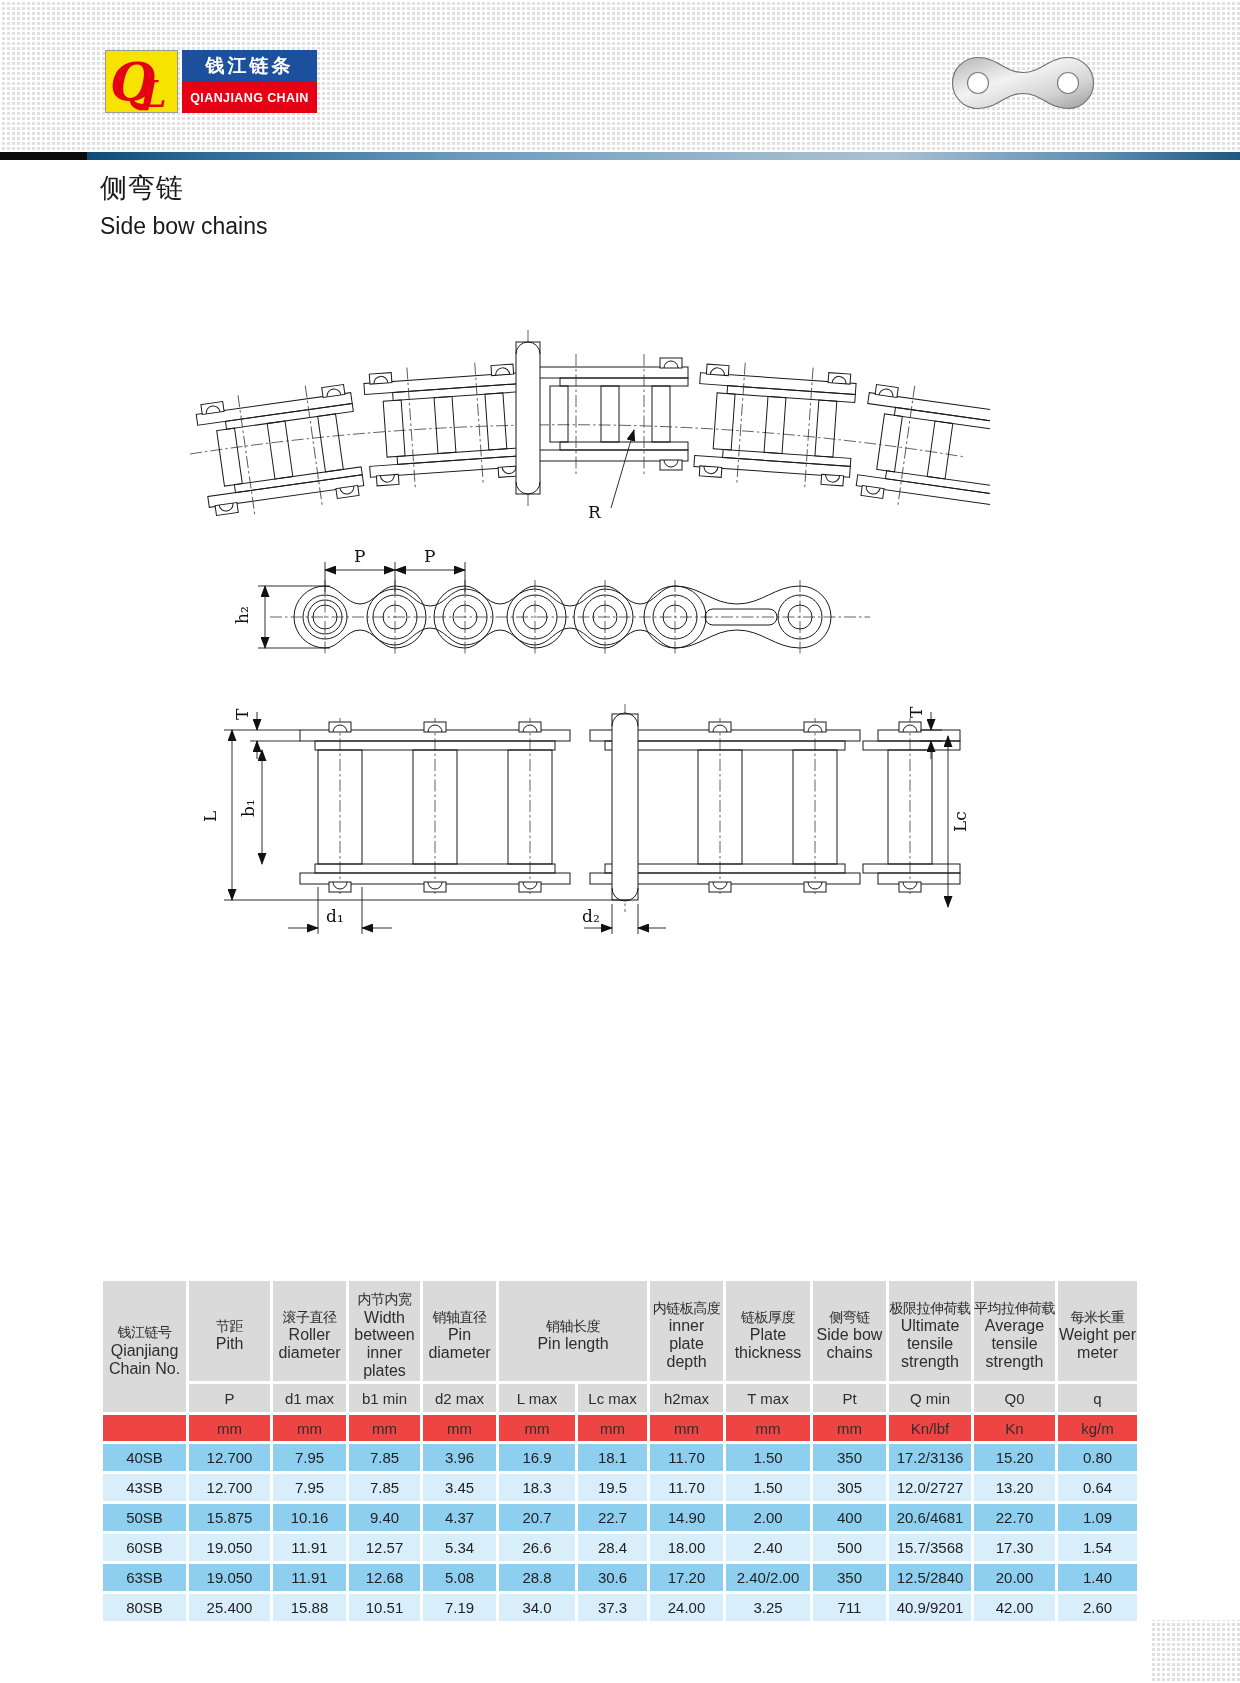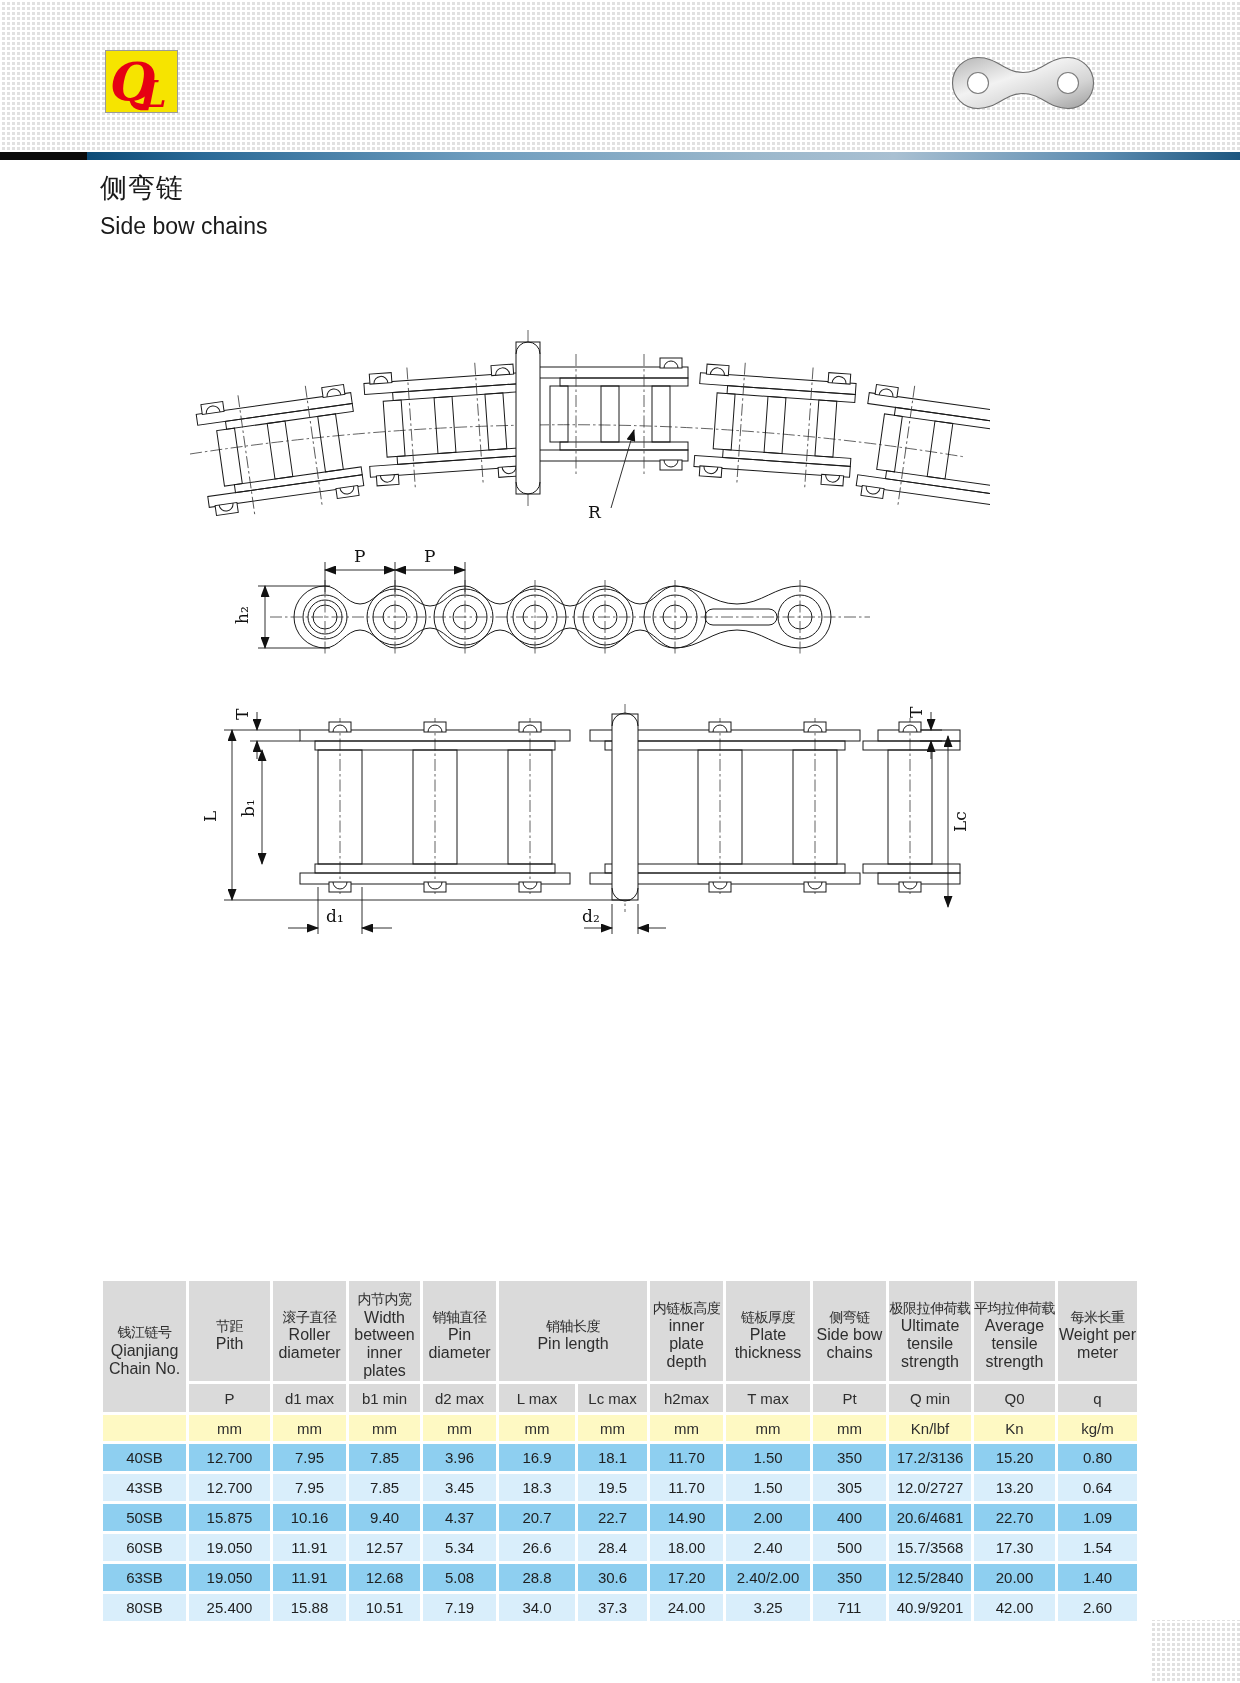--- a/index.html
+++ b/index.html
@@ -43,40 +43,44 @@
   .lbl { font-family:"DejaVu Serif", serif; font-size:17px; fill:#111; }
 
   
   .spec-table-wrap { position:absolute; left:100px; top:1278px; width:1040px; }
   table.spec { border-collapse:separate; border-spacing:3px; table-layout:fixed; width:1040px; }
   table.spec th, table.spec td { text-align:center; vertical-align:middle; padding:1px 0; overflow:hidden; }
   .hdr { background:#dadada; color:#2e2e2e; font-weight:normal; height:80px; }
   .hdr .zh { display:block; font-size:14px; letter-spacing:-0.5px; line-height:1.25;margin-top:9px; }
   .hdr .en { display:block; font-size:16px; line-height:1.12; }
   .sym  { background:#dadada; color:#2e2e2e; font-size:15px; height:28px; }
-  .unit { background:#fef9c3; color:#2e2e2e; font-size:15px; height:26px; }
+  .unit { background:#ef4444; color:#2e2e2e; font-size:15px; height:26px; }
   tbody td { font-size:15px; color:#1f1f1f; height:27px; }
   tbody tr:nth-child(odd)  td { background:#8ecff0; }
   tbody tr:nth-child(even) td { background:#d9eefb; }
 
   .corner-dots { position:absolute; left:1150px; top:1620px; width:90px; height:63px; }
 </style>
 </head>
 <body>
 
 <div class="page">
 
   <div class="header-band dots"></div>
 
   <div class="logo">
     <div class="logo-mark">
       <svg width="71" height="61" viewBox="0 0 71 61">
         <text x="4" y="49" font-family="DejaVu Serif, serif" font-style="italic" font-weight="bold" font-size="52" fill="#e60013">Q</text>
         <text x="34" y="56" font-family="DejaVu Serif, serif" font-style="italic" font-weight="bold" font-size="38" fill="#e60013">L</text>
       </svg>
+    </div>
+    <div class="logo-text">
+      <div class="logo-zh">钱江链条</div>
+      <div class="logo-en">QIANJIANG CHAIN</div>
     </div>
   </div>
 
   <div class="chain-plate">
     <svg width="150" height="74" viewBox="0 0 200 76">
       <defs>
         <linearGradient id="metal" x1="0" y1="0" x2="1" y2="1">
           <stop offset="0" stop-color="#b5b5b5"></stop>
             <stop offset="0.4" stop-color="#f2f2f2"></stop>
           <stop offset="0.7" stop-color="#d4d4d4"></stop>

